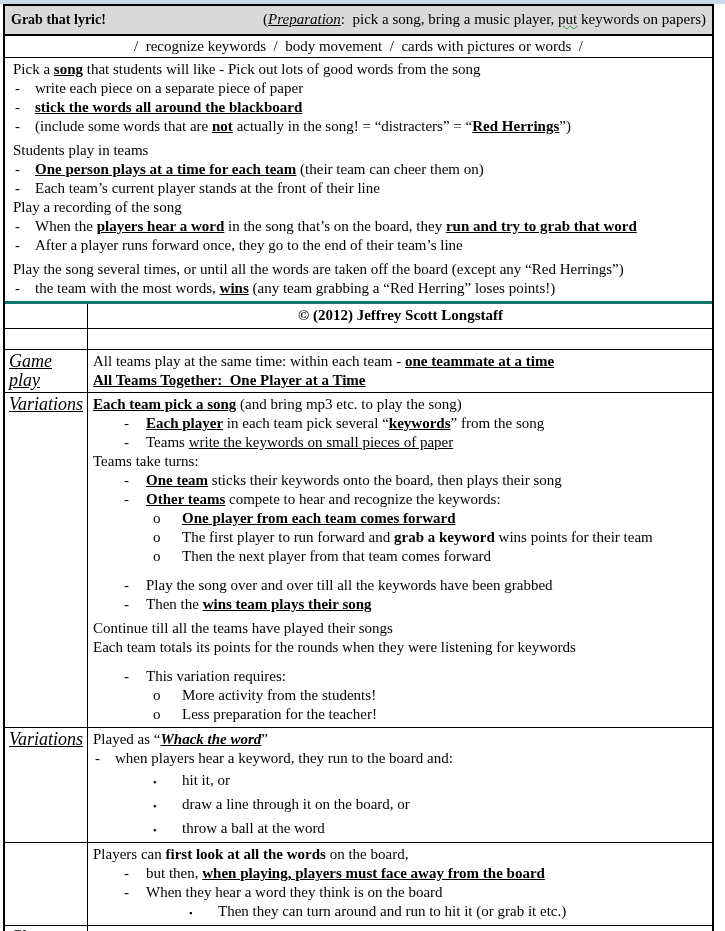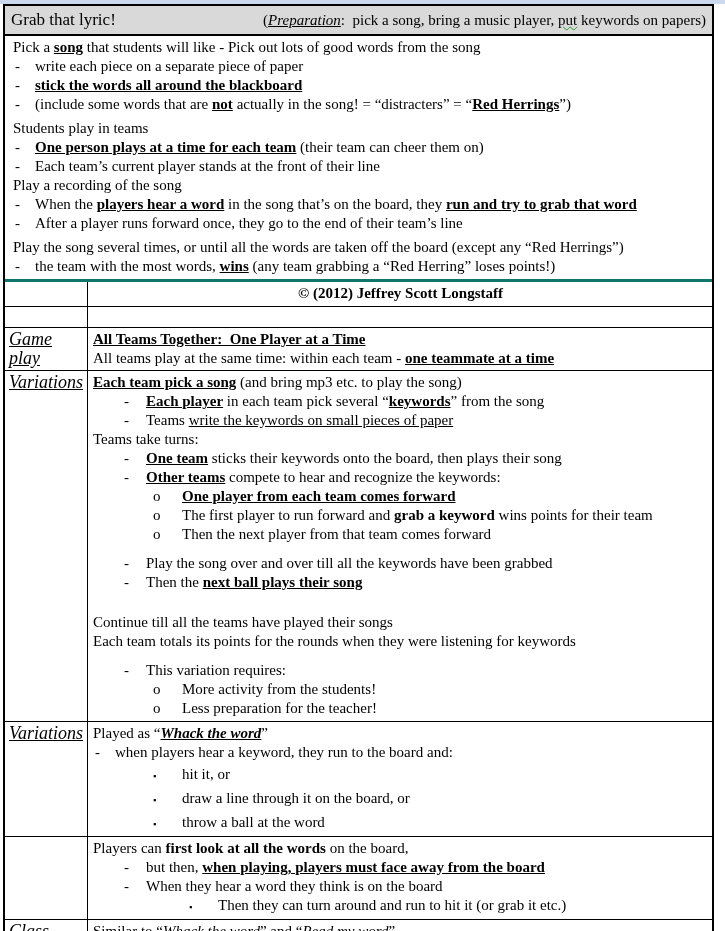--- a/index.html
+++ b/index.html
@@ -11,21 +11,21 @@
   .top-strip{height:4px;width:725px;background:#ccd8ee;}
   .doc{
     margin-left:3px;width:707px;border:2px solid #000;background:#fff;
   }
   
   .hdr{
     display:flex;justify-content:space-between;align-items:baseline;
     background:#d9d9d9;border-bottom:2px solid #000;
     padding:3px 6px 4px 6px;
   }
-  .hdr .title{font-weight:normal;font-size:17px;line-height:21px;white-space:nowrap;}
+  .hdr .title{font-weight:bold;font-size:14px;line-height:21px;white-space:nowrap;}
   .hdr .prep{font-size:15px;line-height:20px;}
   .hdr .prep .ln{line-height:20px;}
   
   .skills{border-bottom:1px solid #000;padding:1px 4px;font-size:15px;}
   
   .intro{border-bottom:3px solid #0f766e;padding:2px 8px 3px 8px;font-size:15px;}
   
   .ln{display:flex;align-items:baseline;line-height:19px;font-size:15px;}
   .ln.center{justify-content:center;}
   .ln.center .txt{flex:0 0 auto;}
@@ -59,20 +59,25 @@
 
   <div class="hdr">
     <span class="title">Grab that lyric!</span>
     <span class="prep">
         <div class="ln ind0">
           <span class="txt"><span>(</span><span class="i u">Preparation</span><span>:&nbsp; pick a song, bring a music player, </span><span class="wavy">put</span><span> keywords on papers)</span></span>
         </div>
       </span>
   </div>
 
+  <div class="skills">
+      <div class="ln ind0 center">
+        <span class="txt"><span>/&nbsp; recognize keywords&nbsp; /&nbsp; body movement&nbsp; /&nbsp; cards with pictures or words&nbsp; /</span></span>
+      </div>
+    </div>
 
   <div class="intro">
       <div class="ln ind0">
         <span class="txt"><span>Pick a </span><span class="b u">song</span><span> that students will like - Pick out lots of good words from the song</span></span>
       </div>
       <div class="ln ind0">
         <span class="blt dash">-</span>
         <span class="txt"><span>write each piece on a separate piece of paper</span></span>
       </div>
       <div class="ln ind0">
@@ -125,24 +130,24 @@
 
   <div class="row spacer">
     <div class="lbl"><span class="lbl-txt"></span></div>
     <div class="content"></div>
   </div>
 
   <div class="row">
     <div class="lbl"><span class="lbl-txt">Game play</span></div>
     <div class="content">
         <div class="ln ind0">
+          <span class="txt"><span>All teams play at the same time: within each team - </span><span class="b u">one teammate at a time</span></span>
+        </div>
+        <div class="ln ind0">
           <span class="txt"><span class="b u">All Teams Together:&nbsp; One Player at a Time</span></span>
-        </div>
-        <div class="ln ind0">
-          <span class="txt"><span>All teams play at the same time: within each team - </span><span class="b u">one teammate at a time</span></span>
         </div>
       </div>
   </div>
 
   <div class="row var1">
     <div class="lbl"><span class="lbl-txt">Variations</span></div>
     <div class="content">
         <div class="ln ind0">
           <span class="txt"><span class="b u">Each team pick a song</span><span> (and bring mp3 etc. to play the song)</span></span>
         </div>
@@ -176,23 +181,23 @@
         <div class="ln ind2">
           <span class="blt circle">o</span>
           <span class="txt"><span>Then the next player from that team comes forward</span></span>
         </div>
         <div class="ln ind1" style="margin-top: 10px;">
           <span class="blt dash">-</span>
           <span class="txt"><span>Play the song over and over till all the keywords have been grabbed</span></span>
         </div>
         <div class="ln ind1">
           <span class="blt dash">-</span>
-          <span class="txt"><span>Then the </span><span class="b u">next ball plays their song</span></span>
-        </div>
-        <div class="ln ind0" style="margin-top: 21px;">
+          <span class="txt"><span>Then the </span><span class="b u">wins team plays their song</span></span>
+        </div>
+        <div class="ln ind0" style="margin-top: 5px;">
           <span class="txt"><span>Continue till all the teams have played their songs</span></span>
         </div>
         <div class="ln ind0">
           <span class="txt"><span>Each team totals its points for the rounds when they were listening for keywords</span></span>
         </div>
         <div class="ln ind1" style="margin-top: 10px;">
           <span class="blt dash">-</span>
           <span class="txt"><span>This variation requires:</span></span>
         </div>
         <div class="ln ind2">

